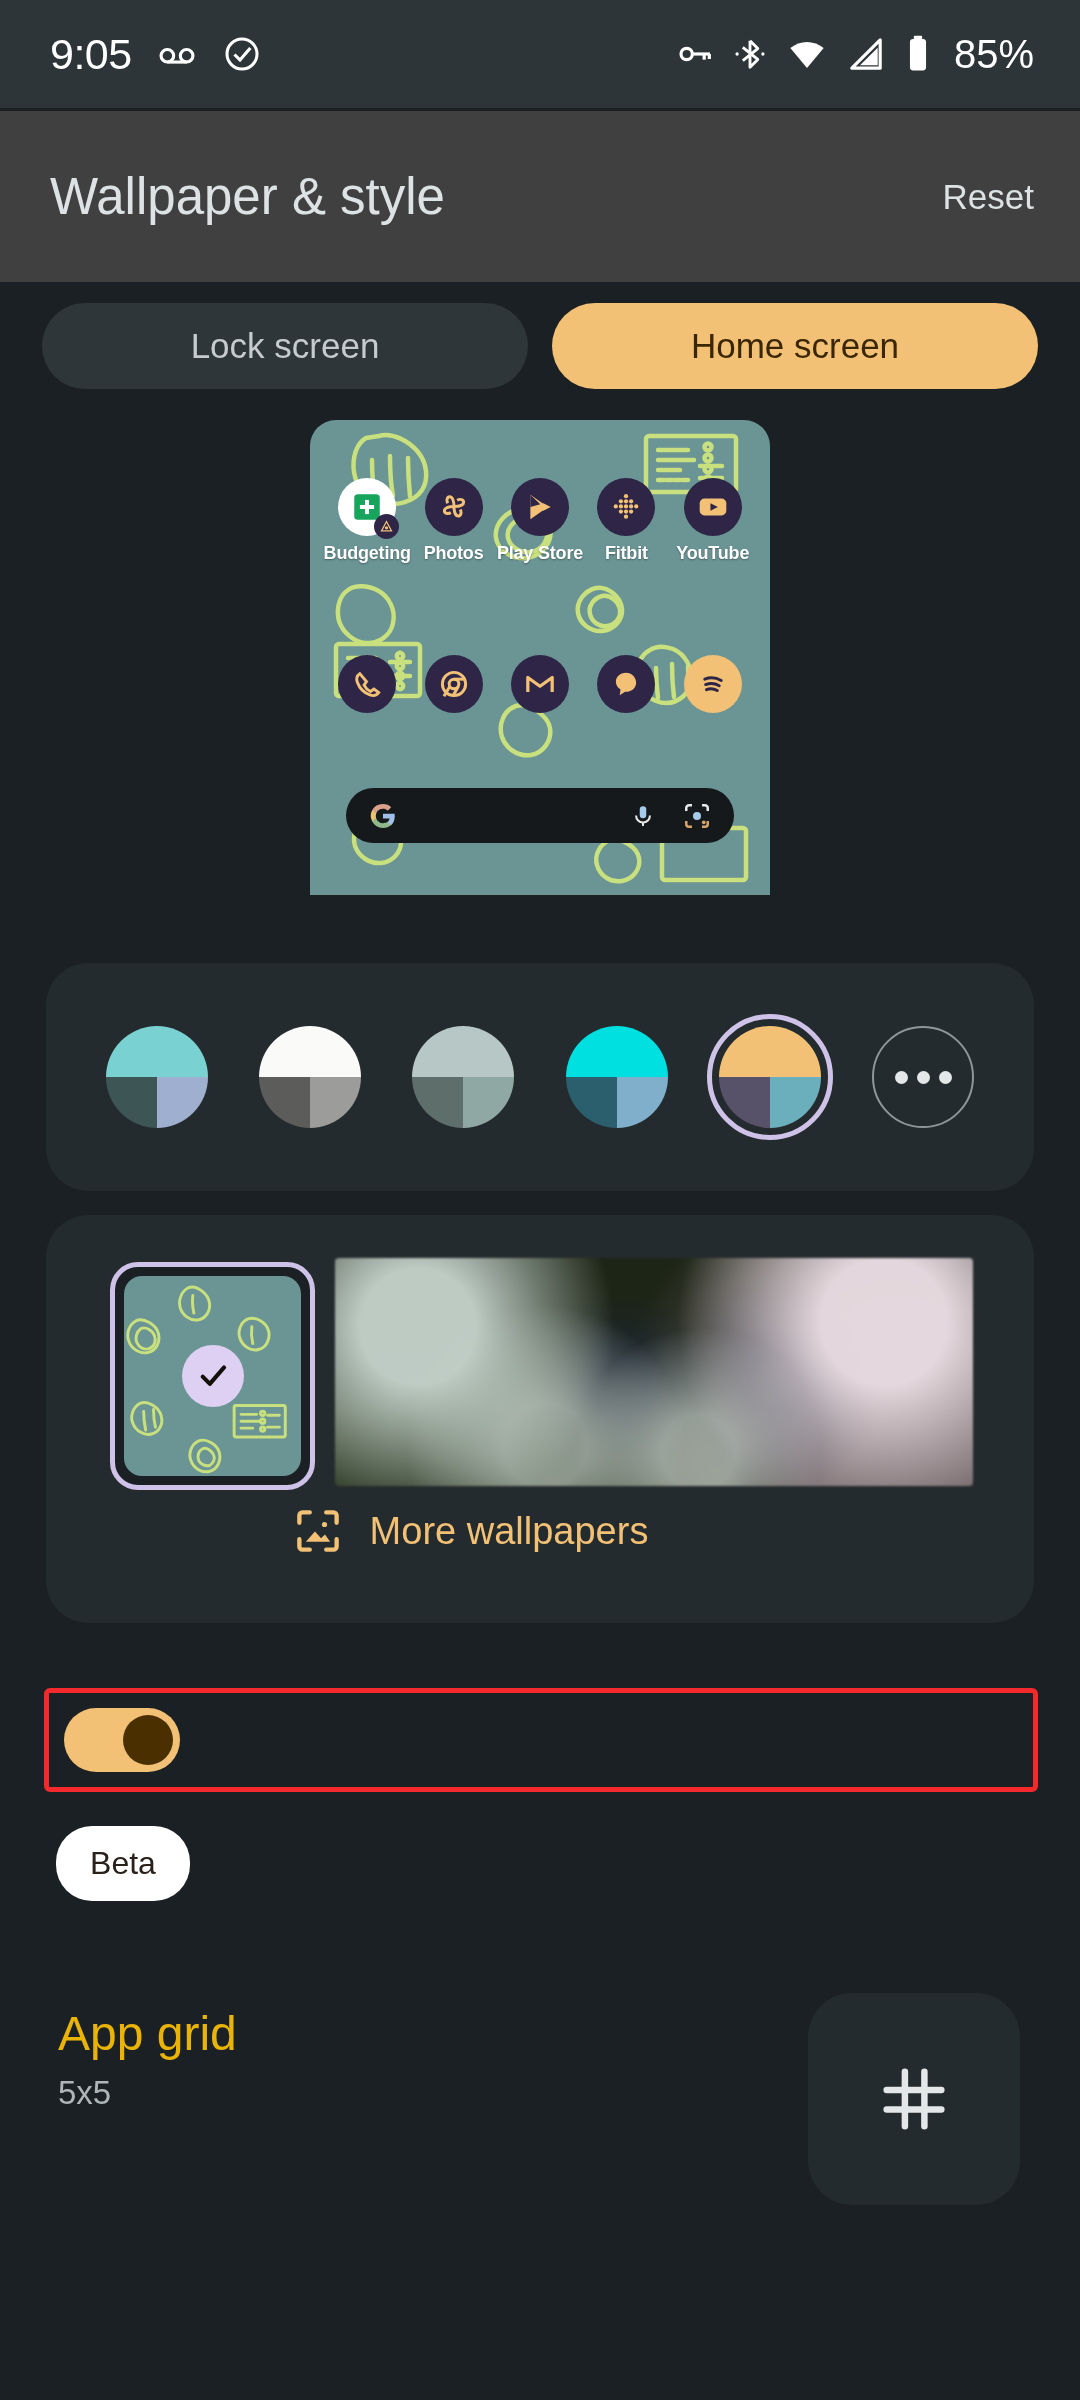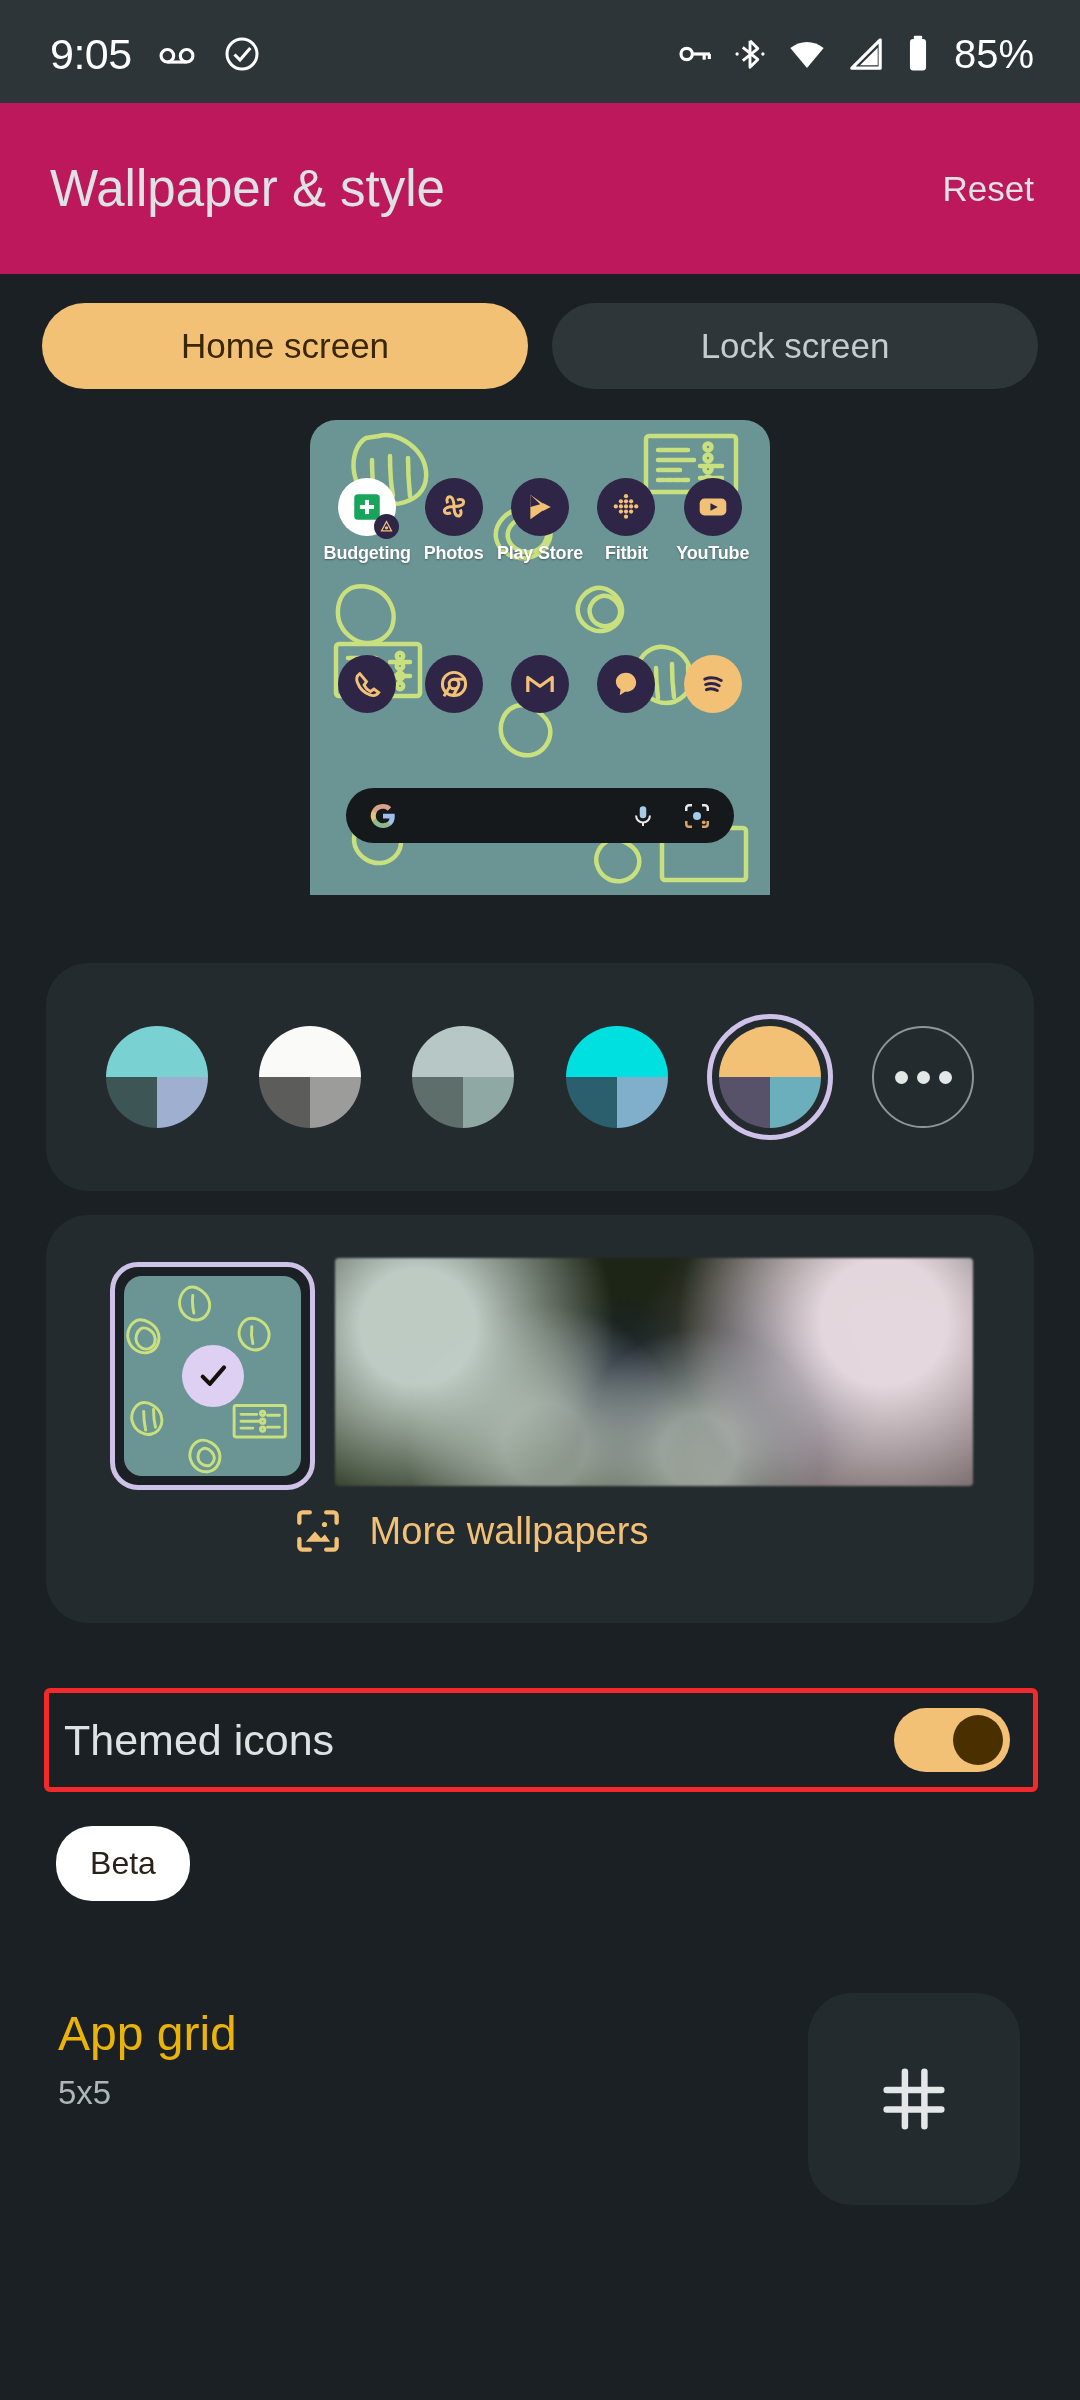--- a/index.html
+++ b/index.html
@@ -19,22 +19,22 @@
     padding:0 46px 0 50px; justify-content:space-between;
   }
   .sb-left{ display:flex; align-items:center; gap:24px; }
   .sb-clock{ font-size:43px; letter-spacing:-0.5px; color:#FFFFFF; font-weight:400;}
   .sb-right{ display:flex; align-items:center; gap:17px; }
   .sb-pct{ font-size:40px; color:#FFFFFF; font-weight:500; margin-left:4px; }
   .ico{ display:block; }
 
   
   .header{
-    position:absolute; left:0; top:103px; width:1080px; height:171px;
-    background:#be185d; display:flex; align-items:center;
+    position:absolute; left:0; top:111px; width:1080px; height:171px;
+    background:#404040; display:flex; align-items:center;
     padding:0 46px 0 50px; justify-content:space-between;
   }
   .header-title{ font-size:51px; color:#DDE3E5; font-weight:400; letter-spacing:0px; }
   .header-reset{ font-size:35px; color:#DDE3E5; font-weight:400; }
 
   
   .tabs{
     position:absolute; left:0; top:279px; width:1080px;
     display:flex; gap:24px; padding:24px 42px 0 42px;
   }
@@ -213,25 +213,25 @@
     <span class="sb-pct">85%</span>
   </div>
 </div>
 
 <div class="header">
   <div class="header-title">Wallpaper &amp; style</div>
   <div class="header-reset">Reset</div>
 </div>
 
 <div class="tabs">
+  <div class="tab inactive">
+    <span>Lock screen</span>
+  </div>
   <div class="tab active">
     <span>Home screen</span>
-  </div>
-  <div class="tab inactive">
-    <span>Lock screen</span>
   </div>
 </div>
 
 <div class="preview">
 
   <svg width="460" height="475" style="position:absolute;left:0;top:0">
     <g fill="none" stroke="#C8E07D" stroke-width="4.5" stroke-linecap="round" stroke-linejoin="round">
       <path d="M56 18c-10 6-14 20-12 34 2 14 12 26 26 30 16 5 34 0 42-12 7-11 5-27-4-38-9-11-26-20-39-16z"></path>
       <path d="M62 40c0 14 1 26 3 36M80 36c0 16 1 29 3 40M98 38c0 15 1 28 2 38"></path>
       <rect x="336" y="16" width="90" height="56" rx="3"></rect>
@@ -490,21 +490,20 @@
       <path d="M20.6 15.8v3.4a1.4 1.4 0 0 1-1.4 1.4h-3.4"></path>
       <path d="M8.2 20.6H4.8a1.4 1.4 0 0 1-1.4-1.4v-3.4"></path>
     </g>
     <circle cx="15" cy="9" r="1.2" fill="#F2C176"></circle>
     <path d="M6.4 17 L10.6 12.2 L13.4 15.4 L15.2 13.6 L17.6 17Z" fill="#F2C176"></path>
   </svg>
   <span class="morewall-txt">More wallpapers</span>
 </div>
 
 <div class="themedrow">
-  <span class="themed-lbl">Themed icons</span>
   <span class="toggle">
     <span class="knob"></span>
   </span>
 </div>
 <div class="redbox"></div>
 <div class="beta">Beta</div>
 
 <div class="appgrid-txt">
   <div class="appgrid-title">App grid</div>
   <div class="appgrid-sub">5x5</div>

